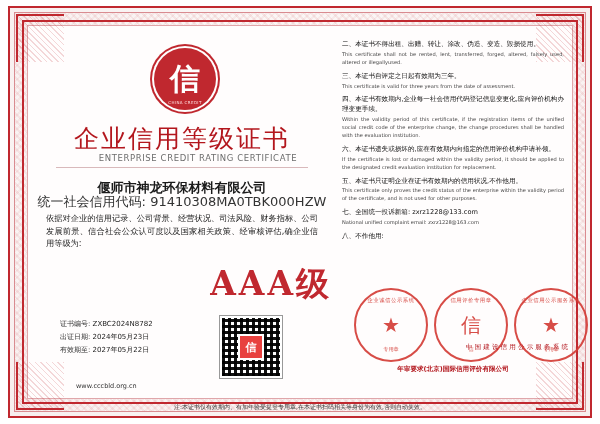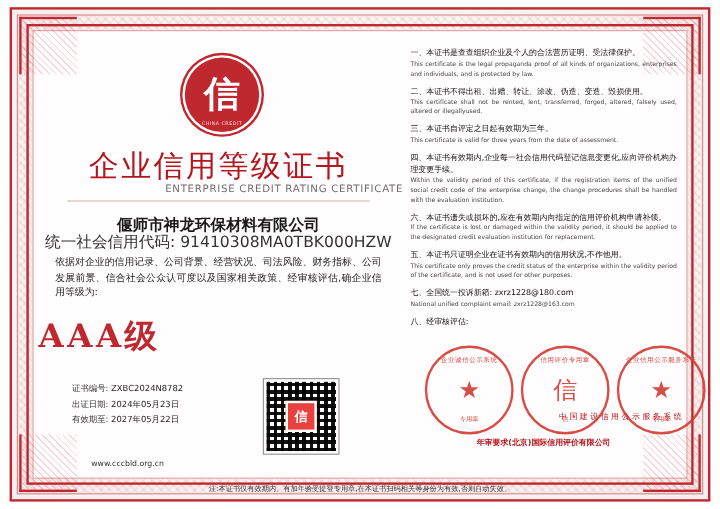--- a/index.html
+++ b/index.html
@@ -67,43 +67,43 @@
   .emblem .ring-text{
     position:absolute;bottom:5px;left:0;right:0;text-align:center;
     font-size:4px;letter-spacing:.4px;color:#ffdede;
   }
   .title-cn{
     position:absolute;left:0;top:92px;width:300px;text-align:center;
     font-family:"DejaVu Serif","Liberation Serif",serif;
     font-size:25px;font-weight:normal;color:#b3161d;letter-spacing:2px;
   }
   .title-en{
-    position:absolute;left:4px;top:123px;width:300px;text-align:right;
+    position:absolute;left:16px;top:123px;width:300px;text-align:center;
     font-size:8.5px;color:#6d6d6d;letter-spacing:.6px;
   }
   .rule{
     position:absolute;left:24px;top:137px;width:252px;height:1px;background:#d9b9bb;
   }
   .company{
     position:absolute;left:0;top:149px;width:300px;text-align:center;
     font-family:"DejaVu Serif","Liberation Serif",serif;
     font-size:13px;font-weight:bold;color:#1a1a1a;
   }
   .usci{
     position:absolute;left:0;top:163px;width:300px;text-align:center;
     font-size:13px;color:#333;
   }
   .desc{
     position:absolute;left:14px;top:182px;width:272px;
     font-size:8.2px;line-height:1.55;color:#1b1b1b;text-align:justify;
   }
   .grade{
-    position:absolute;left:0;top:232px;width:300px;text-align:left;
-    font-family:"DejaVu Serif","Liberation Serif",serif;
-    font-size:27px;font-weight:bold;color:#c0282f;letter-spacing:3px;
+    position:absolute;left:0;top:232px;width:300px;text-align:right;
+    font-family:"DejaVu Serif","Liberation Serif",serif;
+    font-size:33px;font-weight:bold;color:#c0282f;letter-spacing:3px;
   }
   .meta{
     position:absolute;left:28px;top:288px;width:150px;
     font-size:7px;line-height:1.85;color:#222;
   }
   .meta div span.k{color:#333;}
   .qr{
     position:absolute;left:188px;top:286px;width:58px;height:58px;
     background:
       repeating-linear-gradient(0deg,#111 0 3px,#fff 3px 6px),
@@ -225,49 +225,45 @@
 
       <div class="qr"></div>
       <div class="qr-center">信</div>
       <div class="site">www.cccbld.org.cn</div>
     </div>
 
     <div class="right">
 
       <div class="notice-list">
         <div class="notice-item">
-          <div class="n-cn">一、本证书是查查组织企业及个人的合法营历证明、受法律保护。</div>
-          <div class="n-en">This certificate is the legal propaganda proof of all kinds of organizations, enterprises and individuals, and is protected by law.</div>
-        </div>
-        <div class="notice-item">
           <div class="n-cn">二、本证书不得出租、出赠、转让、涂改、伪造、变造、毁损使用。</div>
           <div class="n-en">This certificate shall not be rented, lent, transferred, forged, altered, falsely used, altered or illegallyused.</div>
         </div>
         <div class="notice-item">
           <div class="n-cn">三、本证书自评定之日起有效期为三年。</div>
           <div class="n-en">This certificate is valid for three years from the date of assessment.</div>
         </div>
         <div class="notice-item">
           <div class="n-cn">四、本证书有效期内,企业每一社会信用代码登记信息变更化,应向评价机构办理变更手续。</div>
           <div class="n-en">Within the validity period of this certificate, if the registration items of the unified social credit code of the enterprise change, the change procedures shall be handled with the evaluation institution.</div>
         </div>
         <div class="notice-item">
           <div class="n-cn">六、本证书遗失或损坏的,应在有效期内向指定的信用评价机构申请补领。</div>
           <div class="n-en">If the certificate is lost or damaged within the validity period, it should be applied to the designated credit evaluation institution for replacement.</div>
         </div>
         <div class="notice-item">
           <div class="n-cn">五、本证书只证明企业在证书有效期内的信用状况,不作他用。</div>
           <div class="n-en">This certificate only proves the credit status of the enterprise within the validity period of the certificate, and is not used for other purposes.</div>
         </div>
         <div class="notice-item">
-          <div class="n-cn">七、全国统一投诉新箱: zxrz1228@180.com</div>
+          <div class="n-cn">七、全国统一投诉新箱: zxrz1228@133.com</div>
           <div class="n-en">National unified complaint email: zxrz1228@163.com</div>
         </div>
         <div class="notice-item">
-          <div class="n-cn">八、经审核评估:</div>
+          <div class="n-cn">八、不作他用:</div>
         </div>
       </div>
 
       <div class="seals">
         <div class="seal s1">
           <span class="seal-top">企业诚信公示系统</span>
           <span class="star">★</span>
           <span class="seal-bottom">专用章</span>
         </div>
         <div class="seal s2">

